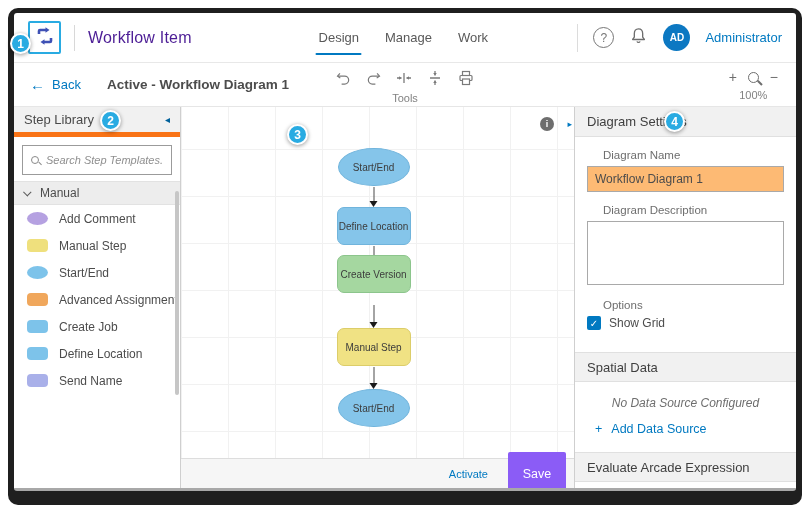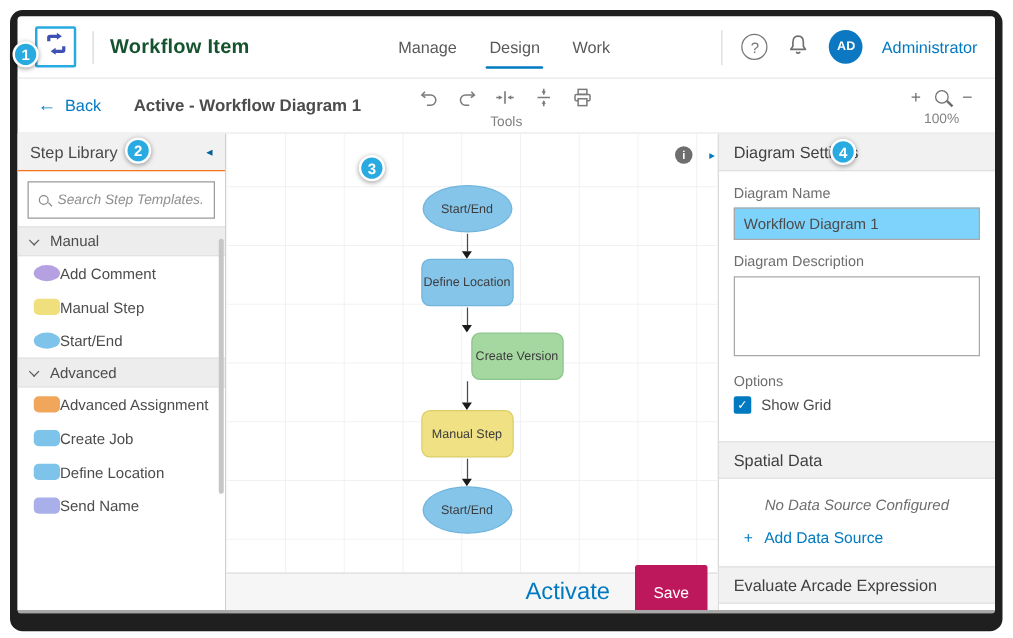--- a/index.html
+++ b/index.html
@@ -13,21 +13,21 @@
   .app { width: 100%; height: 478px; background: #fff; border-radius: 3px;
     overflow: hidden; display: flex; flex-direction: column;
     border-bottom: 3px solid #a8a8a8; color: #4c4c4c; }
 
   
   .topbar { height: 50px; flex: 0 0 50px; display: flex; align-items: center;
     padding: 0 14px; position: relative; border-bottom: 1px solid #e8e8e8; }
   .logo-box { width: 33px; height: 33px; border: 2px solid #29abe2; border-radius: 2px;
     display: flex; align-items: center; justify-content: center; background: #fff; }
   .hdr-div { width: 1px; height: 26px; background: #d8d8d8; margin: 0 13px; }
-  .page-title { font-size: 16px; font-weight: 700; color: #14532d; letter-spacing: .2px; }
+  .page-title { font-size: 16px; font-weight: 400; color: #4c1d95; letter-spacing: .2px; }
   .tabs { position: absolute; left: 50%; transform: translateX(-51%); height: 100%;
     display: flex; gap: 26px; align-items: center; }
   .tab { font-size: 13px; color: #595959; position: relative; height: 100%;
     display: flex; align-items: center; cursor: pointer; }
   .tab.active::after { content: ""; position: absolute; left: -3px; right: -3px;
     bottom: 7px; height: 2px; background: #0079c1; border-radius: 1px; }
   .hdr-right { margin-left: auto; display: flex; align-items: center; gap: 15px; }
   .hdr-div2 { width: 1px; height: 28px; background: #dcdcdc; }
   .help-circle { width: 21px; height: 21px; border: 1.5px solid #767676; border-radius: 50%;
     color: #767676; font-size: 12px; display: flex; align-items: center; justify-content: center; }
@@ -56,38 +56,38 @@
   .mag::after { content: ""; position: absolute; width: 6px; height: 1.6px;
     background: #6e6e6e; transform: rotate(45deg); right: -5px; bottom: -2px; }
   .zoom-label { font-size: 11px; color: #828282; margin-top: 4px; }
 
   
   .main { flex: 1; display: flex; min-height: 0; }
 
   
   .sidebar { width: 167px; flex: 0 0 167px; border-right: 1px solid #cfcfcf;
     position: relative; overflow: hidden; background: #fff; }
-  .panel-head { height: 30px; background: #f1f1f1; border-bottom: 1px solid #f97316;
+  .panel-head { height: 30px; background: #f1f1f1; border-bottom: 5px solid #f97316;
     display: flex; align-items: center; padding: 0 10px; font-size: 13px; color: #4a4a4a; }
   .collapse-arrow { margin-left: auto; color: #00619b; font-size: 10px; cursor: pointer; }
   .search-box { margin: 8px 8px 6px 8px; height: 30px; border: 1px solid #9b9b9b;
     background: #fff; display: flex; align-items: center; padding: 0 8px; gap: 7px; }
   .search-icon { width: 8px; height: 8px; border: 1.4px solid #8a8a8a; border-radius: 50%;
     position: relative; flex: 0 0 auto; }
   .search-icon::after { content: ""; position: absolute; width: 4px; height: 1.4px;
     background: #8a8a8a; transform: rotate(45deg); right: -4px; bottom: -1px; }
   .search-box input { border: none; outline: none; width: 100%; font-size: 11px;
     font-family: "Liberation Sans", sans-serif; color: #4c4c4c; }
   .search-box input::placeholder { font-style: italic; color: #8f8f8f; }
   .sec-head { height: 24px; background: #ededed; border-top: 1px solid #e2e2e2;
     border-bottom: 1px solid #e2e2e2; display: flex; align-items: center; gap: 9px;
     padding: 0 11px; font-size: 12px; color: #4c4c4c; cursor: pointer; }
   .chev-down { width: 6px; height: 6px; border-left: 1.6px solid #5c5c5c;
     border-bottom: 1.6px solid #5c5c5c; transform: rotate(-45deg) translateY(-1px); }
-  .step-item { height: 27px; display: flex; align-items: center; 
+  .step-item { height: 27px; display: flex; align-items: center; gap: 11px;
     padding-left: 13px; font-size: 12px; color: #4c4c4c; cursor: pointer; text-align: center; }
   .shape { width: 21px; height: 13px; border-radius: 4px; flex: 0 0 auto; }
   .shape.ellipse { border-radius: 50%; }
   .shape.diamond { width: 13px; height: 13px; border-radius: 2px;
     transform: rotate(45deg) scale(.92); margin: 0 4px; }
   .sb-scroll { position: absolute; right: 1px; top: 84px; width: 4px; height: 204px;
     background: #c6c6c6; border-radius: 2px; }
 
   
   .canvas { flex: 1; position: relative; background-color: #fff;
@@ -108,35 +108,35 @@
     transform: translateX(-50%); border-left: 4px solid transparent;
     border-right: 4px solid transparent; border-top: 6px solid #1a1a1a; }
   .canvas-info { position: absolute; top: 10px; right: 20px; width: 14px; height: 14px;
     border-radius: 50%; background: #6e6e6e; color: #fff; font-size: 9px; font-weight: bold;
     display: flex; align-items: center; justify-content: center; cursor: pointer; }
   .rp-expand { position: absolute; top: 12px; right: 2px; color: #0079c1; font-size: 9px;
     cursor: pointer; }
   .canvas-footer { position: absolute; left: 0; right: 0; bottom: 0; height: 30px;
     background: #f6f6f6; border-top: 1px solid #ddd; display: flex; align-items: center;
     justify-content: flex-end; gap: 20px; padding-right: 8px; }
-  .activate-link { font-size: 19px; color: #0079c1; cursor: pointer; }
-  .save-btn { width: 58px; height: 44px; background: #be185d; color: #fff; border: none;
+  .activate-link { font-size: 11px; color: #0079c1; cursor: pointer; }
+  .save-btn { width: 58px; height: 44px; background: #8b5cf6; color: #fff; border: none;
     border-radius: 2px; font-size: 12.5px; font-family: "Liberation Sans", sans-serif;
     cursor: pointer; }
 
   
   .rightpanel { width: 222px; flex: 0 0 222px; border-left: 1px solid #cfcfcf;
     background: #fff; overflow: hidden; }
   .rp-head { height: 30px; background: #f1f1f1; border-bottom: 1px solid #e0e0e0;
     border-top: 1px solid #e0e0e0; display: flex; align-items: center; padding: 0 12px;
     font-size: 13px; color: #3f3f3f; }
   .rp-head:first-child { border-top: none; }
   .rp-body { padding: 6px 12px 10px 12px; }
-  .field-label { display: block; font-size: 11.5px; color: #6e6e6e; margin: 6px 0 5px; }
-  .text-input { width: 100%; height: 26px; border: 1px solid #a9a9a9; background: #7dd3fc;
+  .field-label { display: block; font-size: 11.5px; color: #6e6e6e; margin: 6px 16px 5px; }
+  .text-input { width: 100%; height: 26px; border: 1px solid #a9a9a9; background: #fdba74;
     padding: 0 7px; font-size: 12px; color: #4c4c4c;
     font-family: "Liberation Sans", sans-serif; outline: none; }
   .text-input::placeholder { font-style: italic; color: #9a9a9a; font-size: 11px; }
   .desc-area { width: 100%; height: 64px; border: 1px solid #a9a9a9; resize: none;
     outline: none; font-family: "Liberation Sans", sans-serif; }
   .check-row { display: flex; align-items: center; gap: 8px; margin: 2px 0 12px; }
   .checkbox { width: 14px; height: 14px; background: #0079c1; border-radius: 2px;
     color: #fff; font-size: 10px; display: flex; align-items: center;
     justify-content: center; cursor: pointer; }
   .check-label { font-size: 12px; color: #4c4c4c; }
@@ -165,22 +165,22 @@
             <path d="M10.5 1.2 L14.5 4 L10.5 6.8 Z" fill="#3f51b5"></path>
             <path d="M16 12 v3 a1 1 0 0 1 -1 1 h-6" fill="none" stroke="#3f51b5" stroke-width="2.6"></path>
             <path d="M9.5 13.2 L5.5 16 L9.5 18.8 Z" fill="#3f51b5"></path>
           </svg>
         </span>
       </div>
       <div class="hdr-div"></div>
       <h1 class="page-title">Workflow Item</h1>
 
       <nav class="tabs">
+        <div class="tab active">Design</div>
         <div class="tab">Manage</div>
-        <div class="tab active">Design</div>
         <div class="tab">Work</div>
       </nav>
 
       <div class="hdr-right">
         <div class="hdr-div2"></div>
         <div class="help-circle">?</div>
         <span>
           <svg width="19" height="19" viewBox="0 0 20 20">
             <path d="M10 3 c-3 0 -4.4 2 -4.4 5.2 V11.6 L3.8 14.2 h12.4 L14.4 11.6 V8.2 C14.4 5 13 3 10 3 z" fill="none" stroke="#6e6e6e" stroke-width="1.4" stroke-linejoin="round"></path>
             <path d="M8.4 16.2 a1.7 1.7 0 0 0 3.2 0" fill="none" stroke="#6e6e6e" stroke-width="1.4"></path>
@@ -269,24 +269,20 @@
         </div>
         <div class="step-item">
           <span class="shape" style="background-color: rgb(239, 224, 125);"></span>
           <span>Manual Step</span>
         </div>
         <div class="step-item">
           <span class="shape ellipse" style="background-color: rgb(125, 195, 234);"></span>
           <span>Start/End</span>
         </div>
 
-        <div class="sec-head">
-          <span class="chev-down"></span>
-          <span>Advanced</span>
-        </div>
         <div class="step-item">
           <span class="shape" style="background-color: rgb(240, 167, 92);"></span>
           <span>Advanced Assignment</span>
         </div>
         <div class="step-item">
           <span class="shape" style="background-color: rgb(125, 195, 234);"></span>
           <span>Create Job</span>
         </div>
         <div class="step-item">
           <span class="shape" style="background-color: rgb(125, 195, 234);"></span>
@@ -311,21 +307,21 @@
             <div class="cline"></div>
           </div>
 
         <div class="node rrect nb-blue" style="top: 100px; background-color: rgb(133, 197, 234);">
           <span>Define Location</span>
         </div>
         <div class="connector" style="top:139px;height:20px">
             <div class="cline"></div>
           </div>
 
-        <div class="node rrect nb-green" style="top: 159px; background-color: rgb(165, 215, 160); margin-left: 40px;">
+        <div class="node rrect nb-green" style="top: 148px; background-color: rgb(165, 215, 160);">
           <span>Create Version</span>
         </div>
         <div class="connector" style="top:198px;height:23px">
             <div class="cline"></div>
           </div>
 
         <div class="node rrect nb-yellow" style="top: 221px; background-color: rgb(240, 226, 132);">
           <span>Manual Step</span>
         </div>
         <div class="connector" style="top:260px;height:22px">

